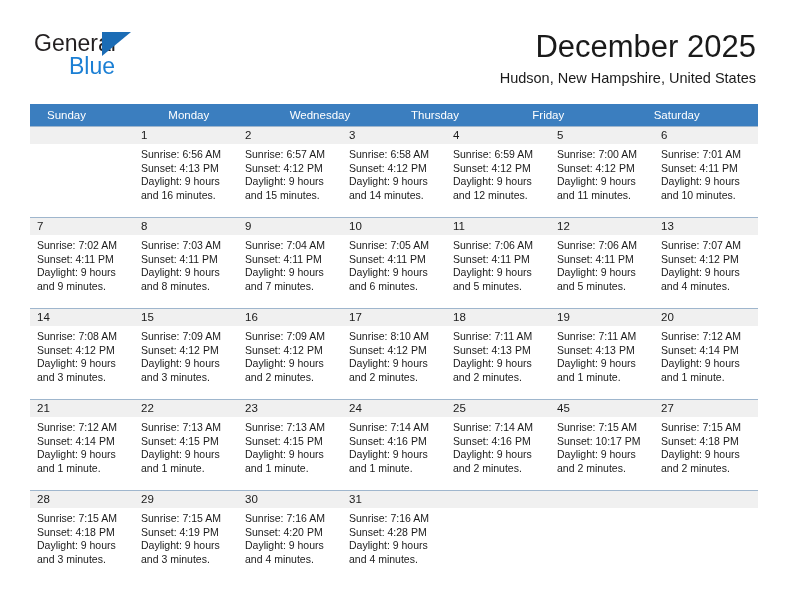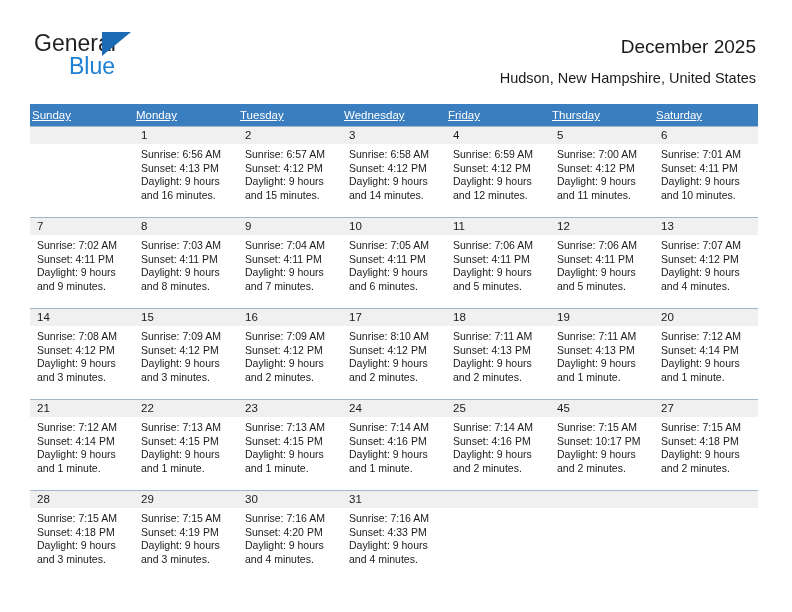--- a/index.html
+++ b/index.html
@@ -68,21 +68,21 @@
     white-space: nowrap;
   }
 
   .title-block {
     position: absolute;
     right: 36px;
     top: 30px;
     text-align: right;
   }
   .cal-title {
-    font-size: 19px;
+    font-size: 31px;
     color: #1a1a1a;
     line-height: 34px;
     white-space: nowrap;
   }
   .cal-subtitle {
     margin-top: 5px;
     font-size: 14.5px;
     color: #1a1a1a;
     line-height: 19px;
     white-space: nowrap;
@@ -99,24 +99,23 @@
   .weekdays {
     display: flex;
     background: #3b7ebf;
     height: 22px;
   }
   .weekday {
     flex: 1 1 0;
     color: #ffffff;
     font-size: 11.5px;
     line-height: 22px;
-    padding-left: 2px;
+    padding-left: 17px;
     box-sizing: border-box;
     white-space: nowrap;
-    text-decoration: underline;
   }
 
   .week {
     display: flex;
     border-top: 1px solid #9fb6cd;
     position: relative;
   }
   .week:first-of-type {
     border-top: none;
   }
@@ -175,24 +174,23 @@
       <div class="cal-subtitle">Hudson, New Hampshire, United States</div>
     </div>
 
   </div>
 
   <div class="calendar">
 
     <div class="weekdays">
       <div class="weekday">Sunday</div>
       <div class="weekday">Monday</div>
-      <div class="weekday">Tuesday</div>
       <div class="weekday">Wednesday</div>
+      <div class="weekday">Thursday</div>
       <div class="weekday">Friday</div>
-      <div class="weekday">Thursday</div>
       <div class="weekday">Saturday</div>
     </div>
 
     <div class="week">
       <div class="daynum-band"></div>
       <div class="day empty">
         <div class="day-num"></div>
         <div class="day-lines">
           <div class="day-line"></div>
           <div class="day-line"></div>
@@ -483,21 +481,21 @@
           <div class="day-line">Sunrise: 7:16 AM</div>
           <div class="day-line">Sunset: 4:20 PM</div>
           <div class="day-line">Daylight: 9 hours</div>
           <div class="day-line">and 4 minutes.</div>
         </div>
       </div>
       <div class="day">
         <div class="day-num">31</div>
         <div class="day-lines">
           <div class="day-line">Sunrise: 7:16 AM</div>
-          <div class="day-line">Sunset: 4:33 PM</div>
+          <div class="day-line">Sunset: 4:28 PM</div>
           <div class="day-line">Daylight: 9 hours</div>
           <div class="day-line">and 4 minutes.</div>
         </div>
       </div>
       <div class="day empty">
         <div class="day-num"></div>
         <div class="day-lines">
           <div class="day-line"></div>
           <div class="day-line"></div>
           <div class="day-line"></div>

